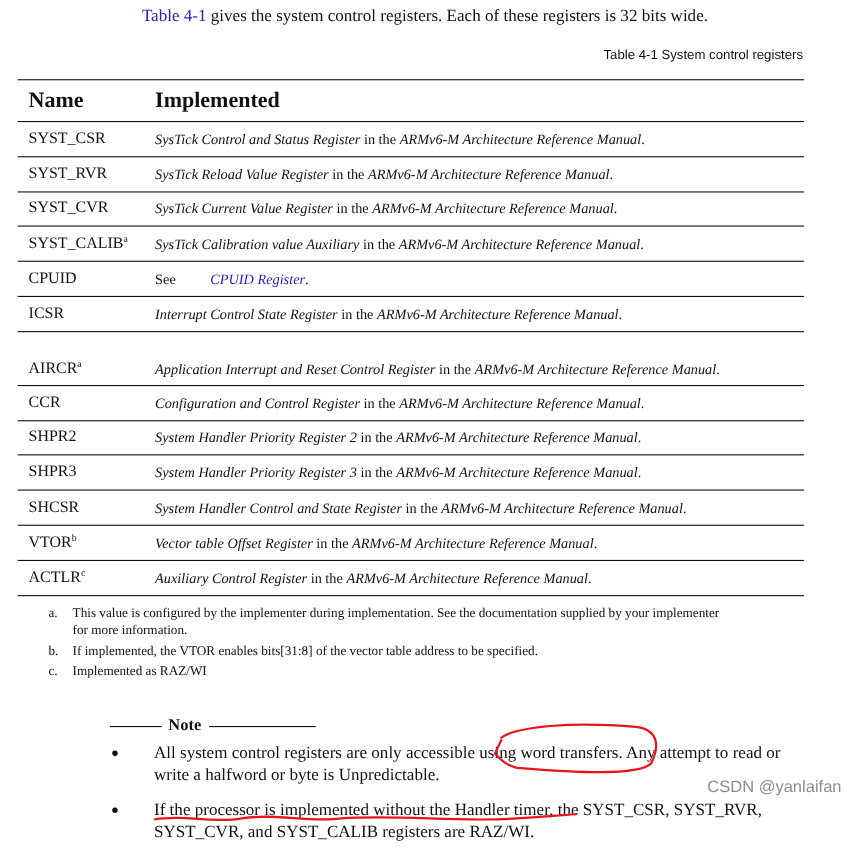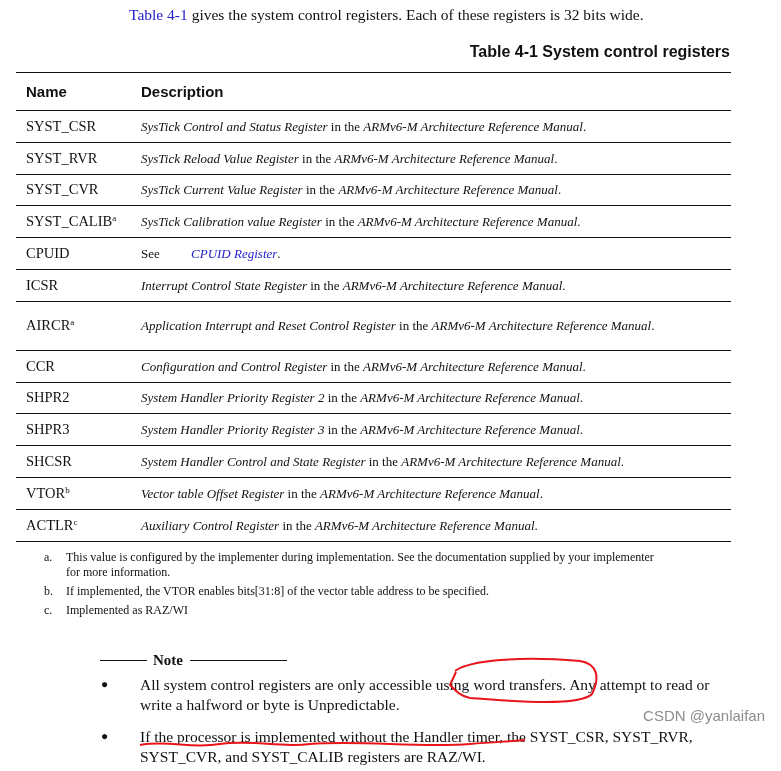--- a/index.html
+++ b/index.html
@@ -1,28 +1,28 @@
 <!DOCTYPE html>
 <html><head>
 <meta charset="utf-8">
 <style>
   html, body { margin: 0; padding: 0; background: #ffffff; }
   body { width: 781px; height: 771px; position: relative; overflow: hidden; font-family: "Liberation Serif", "DejaVu Serif", serif; color: #111; }
   .intro { position: absolute; left: 101px; top: 6px; font-size: 15.5px; white-space: nowrap; }
   .link { color: #2222cc; margin-left: 28px; }
-  .caption { position: absolute; right: 51px; top: 43px; font-family: "Liberation Sans", "DejaVu Sans", sans-serif; font-weight: bold; font-size: 16px; white-space: nowrap; }
+  .caption { position: absolute; right: 51px; top: 43px; font-family: "Liberation Sans", "DejaVu Sans", sans-serif; font-weight: normal; font-size: 12px; white-space: nowrap; }
   .tbl { position: absolute; left: 16px; top: 72px; width: 715px; }
   .hline { border-top: 1.6px solid #111; }
   .row { display: flex; border-bottom: 1.6px solid #111; box-sizing: border-box; }
   .row.head { height: 38px; align-items: center; }
-  .row.head .c1, .row.head .c2 { font-family: Liberation Sans, sans-serif; font-weight: bold; font-size: 15px; }
+  .row.head .c1, .row.head .c2 { font-family: Liberation Serif, serif; font-weight: bold; font-size: 20px; }
   .c1 { width: 115px; padding-left: 10px; font-size: 14.5px; }
   .c2 { flex: 1; font-size: 13px; line-height: 17px; }
   .row.body { min-height: 31.8px; align-items: center; padding: 6px 0; box-sizing: border-box; }
-  .row.body.tall { min-height: 49px; align-items: center; padding-top: 6px; }
+  .row.body.tall { min-height: 49px; align-items: flex-end; padding-top: 6px; }
   .row.body.tall .c1 { padding-top: 0; }
   i { font-style: italic; }
   sup { font-size: 9px; vertical-align: 5px; line-height: 0; }
   .notes { position: absolute; left: 44px; top: 550px; font-size: 12px; line-height: 14.5px; }
   .fn { display: flex; margin-bottom: 4.5px; }
   .fn .lbl { width: 22px; }
   .fn .txt { width: 590px; }
   .note-title { position: absolute; left: 100px; top: 652px; font-size: 15px; font-weight: bold; display: flex; align-items: center; }
   .note-title .dash { display: inline-block; border-top: 1px solid #111; }
   .bullets { position: absolute; left: 97px; top: 675px; font-size: 15.5px; line-height: 19.5px; }
@@ -38,38 +38,38 @@
 <div class="intro">
   <span class="link">Table 4-1</span><span> gives the system control registers. Each of these registers is 32 bits wide.</span>
 </div>
 
 <div class="caption">Table 4-1 System control registers</div>
 
 <div class="tbl">
   <div class="hline"></div>
   <div class="row head">
     <div class="c1">Name</div>
-    <div class="c2">Description</div>
+    <div class="c2">Implemented</div>
   </div>
   <div id="rows">
       <div class="row body">
         <div class="c1"><span>SYST_CSR</span></div>
         <div class="c2"><i>SysTick Control and Status Register</i><span> in the </span><i>ARMv6-M Architecture Reference Manual</i><span>.</span></div>
       </div>
       <div class="row body">
         <div class="c1"><span>SYST_RVR</span></div>
         <div class="c2"><i>SysTick Reload Value Register</i><span> in the </span><i>ARMv6-M Architecture Reference Manual</i><span>.</span></div>
       </div>
       <div class="row body">
         <div class="c1"><span>SYST_CVR</span></div>
         <div class="c2"><i>SysTick Current Value Register</i><span> in the </span><i>ARMv6-M Architecture Reference Manual</i><span>.</span></div>
       </div>
       <div class="row body">
         <div class="c1"><span>SYST_CALIB</span><sup>a</sup></div>
-        <div class="c2"><i>SysTick Calibration value Register</i><span> in the </span><i>ARMv6-M Architecture Reference Manual</i><span>.</span></div>
+        <div class="c2"><i>SysTick Calibration value Auxiliary</i><span> in the </span><i>ARMv6-M Architecture Reference Manual</i><span>.</span></div>
       </div>
       <div class="row body">
         <div class="c1"><span>CPUID</span></div>
         <div class="c2"><span>See </span><i class="link">CPUID Register</i><span>.</span></div>
       </div>
       <div class="row body">
         <div class="c1"><span>ICSR</span></div>
         <div class="c2"><i>Interrupt Control State Register</i><span> in the </span><i>ARMv6-M Architecture Reference Manual</i><span>.</span></div>
       </div>
       <div class="row body tall">

